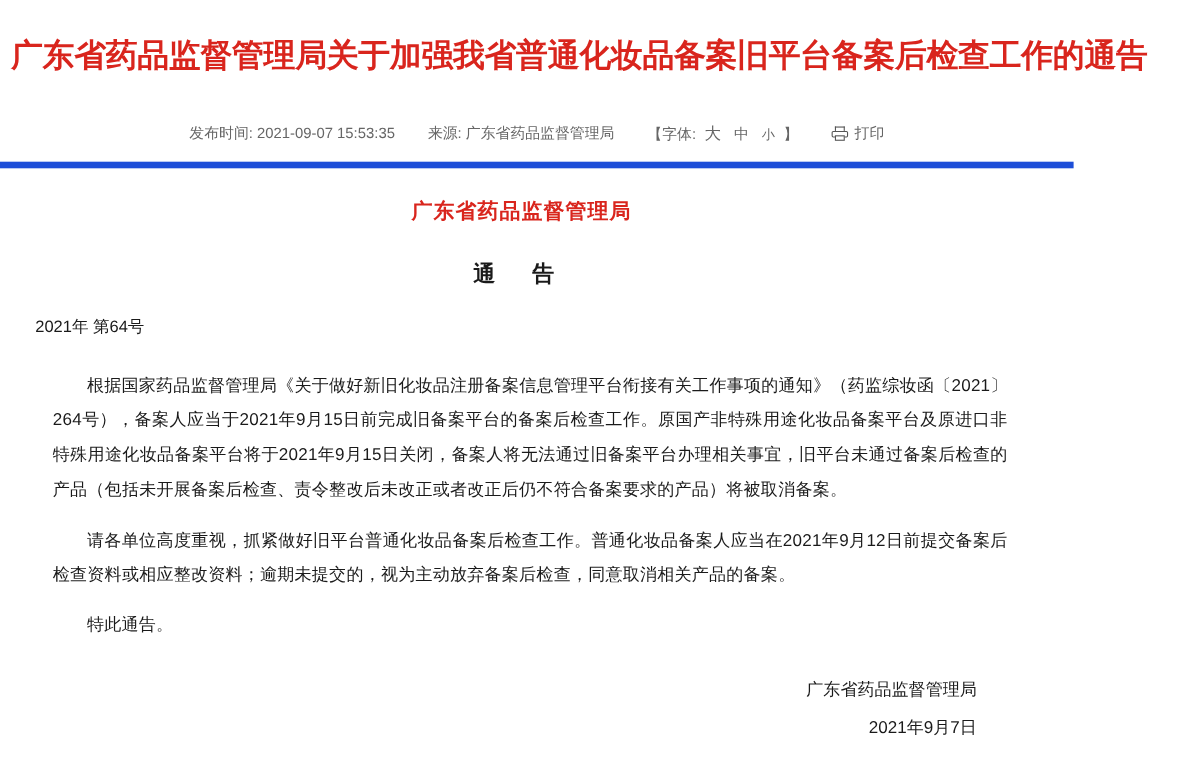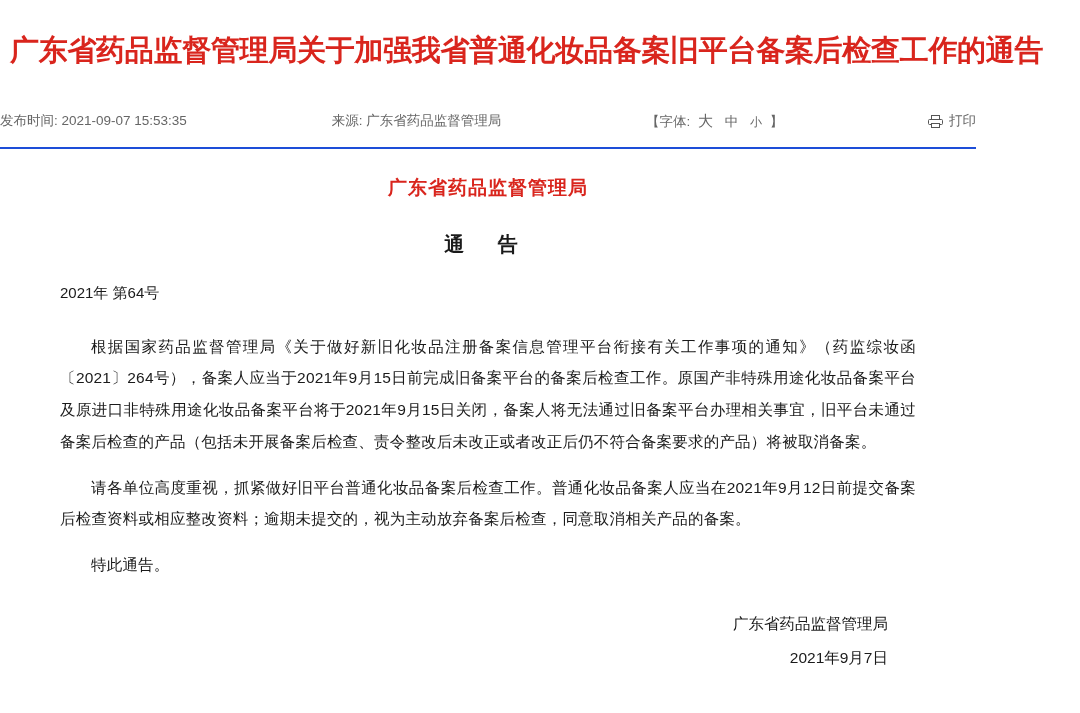--- a/index.html
+++ b/index.html
@@ -33,26 +33,26 @@
     font-weight: bold;
     line-height: 1.2;
     letter-spacing: -0.3px;
     white-space: nowrap;
   }
 
   
   .meta-bar {
     display: flex;
     align-items: center;
-    justify-content: space-between;
+    justify-content: center;
     gap: 30px;
     font-size: 13.5px;
     color: #666;
     padding: 18px 0 16px 0;
-    border-bottom: 2px solid #1d4ed8;
+    border-bottom: 6px solid #1d4ed8;
   }
   .meta-item {
     white-space: nowrap;
   }
   .font-size-group {
     white-space: nowrap;
     color: #666;
   }
   .font-size-group .fs {
     margin: 0 4px;
@@ -93,21 +93,21 @@
     position: absolute;
     left: 3px; top: 8px;
     width: 9px; height: 5px;
     border: 1.3px solid #555;
     background: #fff;
     box-sizing: border-box;
   }
 
   
   .content {
-    padding: 26px 60px 0 60px;
+    padding: 26px 60px 0 32px;
     box-sizing: border-box;
   }
   .org-name {
     text-align: center;
     color: #d9251d;
     font-size: 19px;
     font-weight: bold;
     font-family: "DejaVu Sans", "Liberation Sans", sans-serif;
     letter-spacing: 1px;
     margin-bottom: 30px;
@@ -124,21 +124,21 @@
     font-size: 15px;
     color: #1a1a1a;
     margin-bottom: 28px;
   }
   .para {
     font-size: 15.5px;
     line-height: 2.05;
     color: #1a1a1a;
     text-align: justify;
     text-indent: 2em;
-    margin: 0 0 14px 0;
+    margin: 0 0 14px 16px;
     letter-spacing: 0.2px;
   }
   .sign {
     margin-top: 26px;
     text-align: right;
     font-size: 15.5px;
     color: #1a1a1a;
     line-height: 2.2;
     padding-right: 28px;
   }

